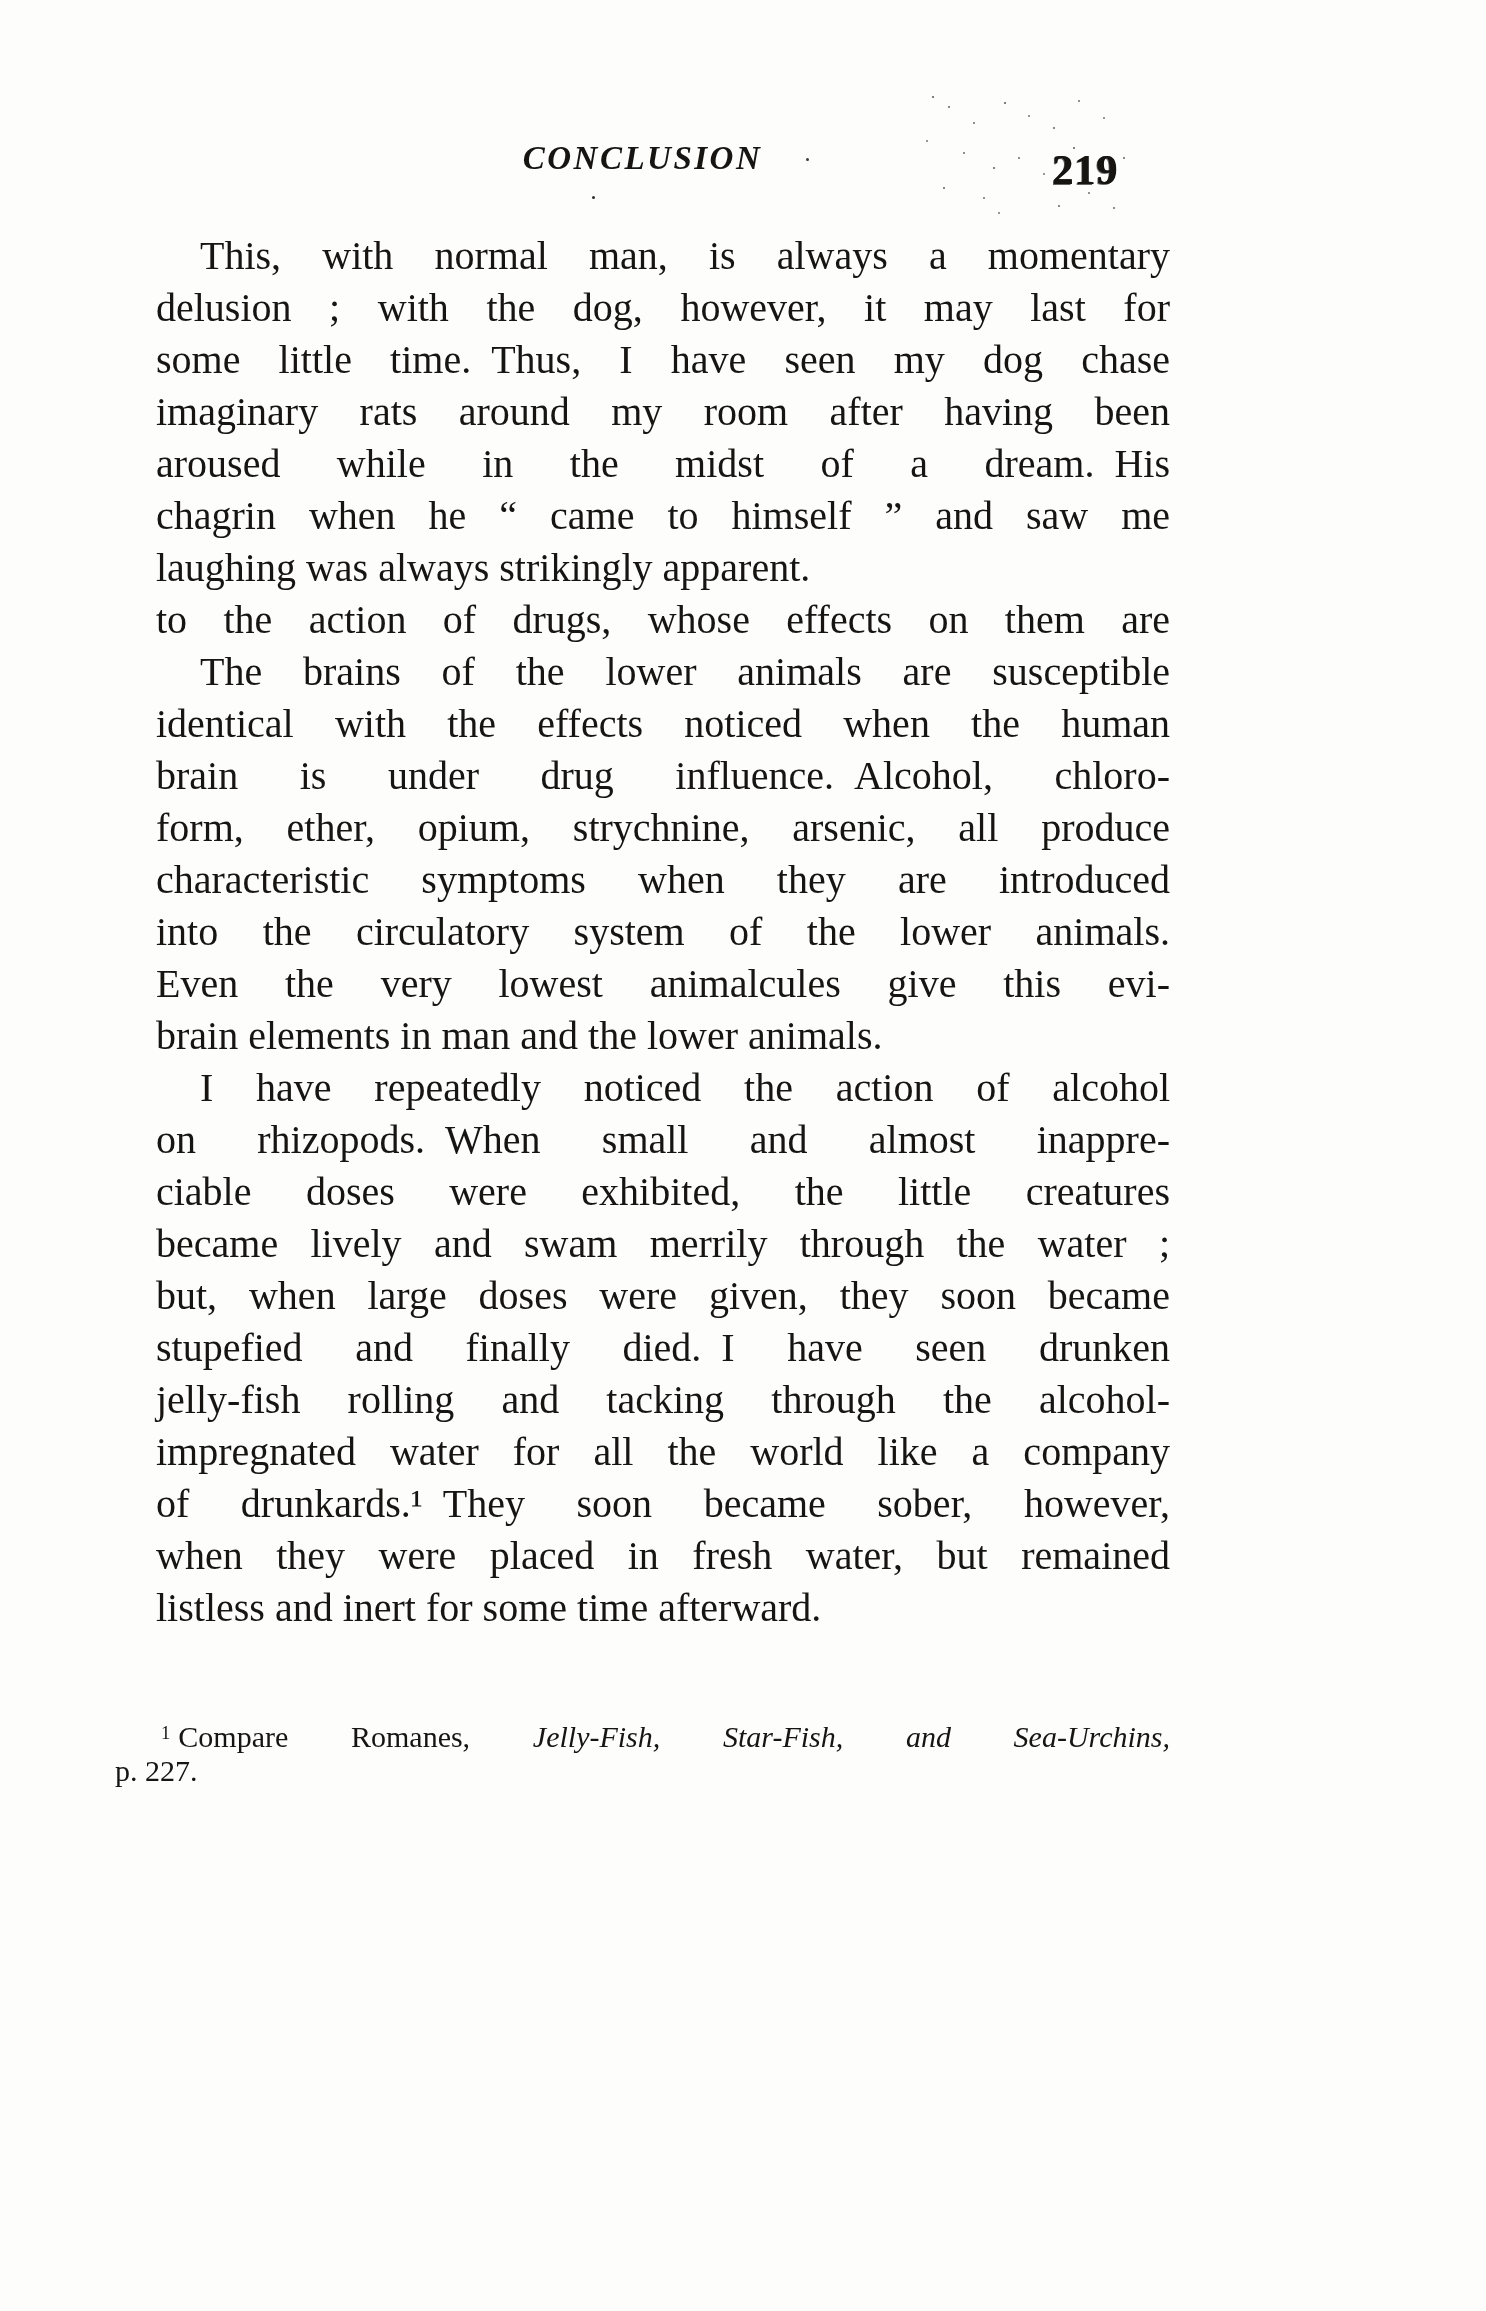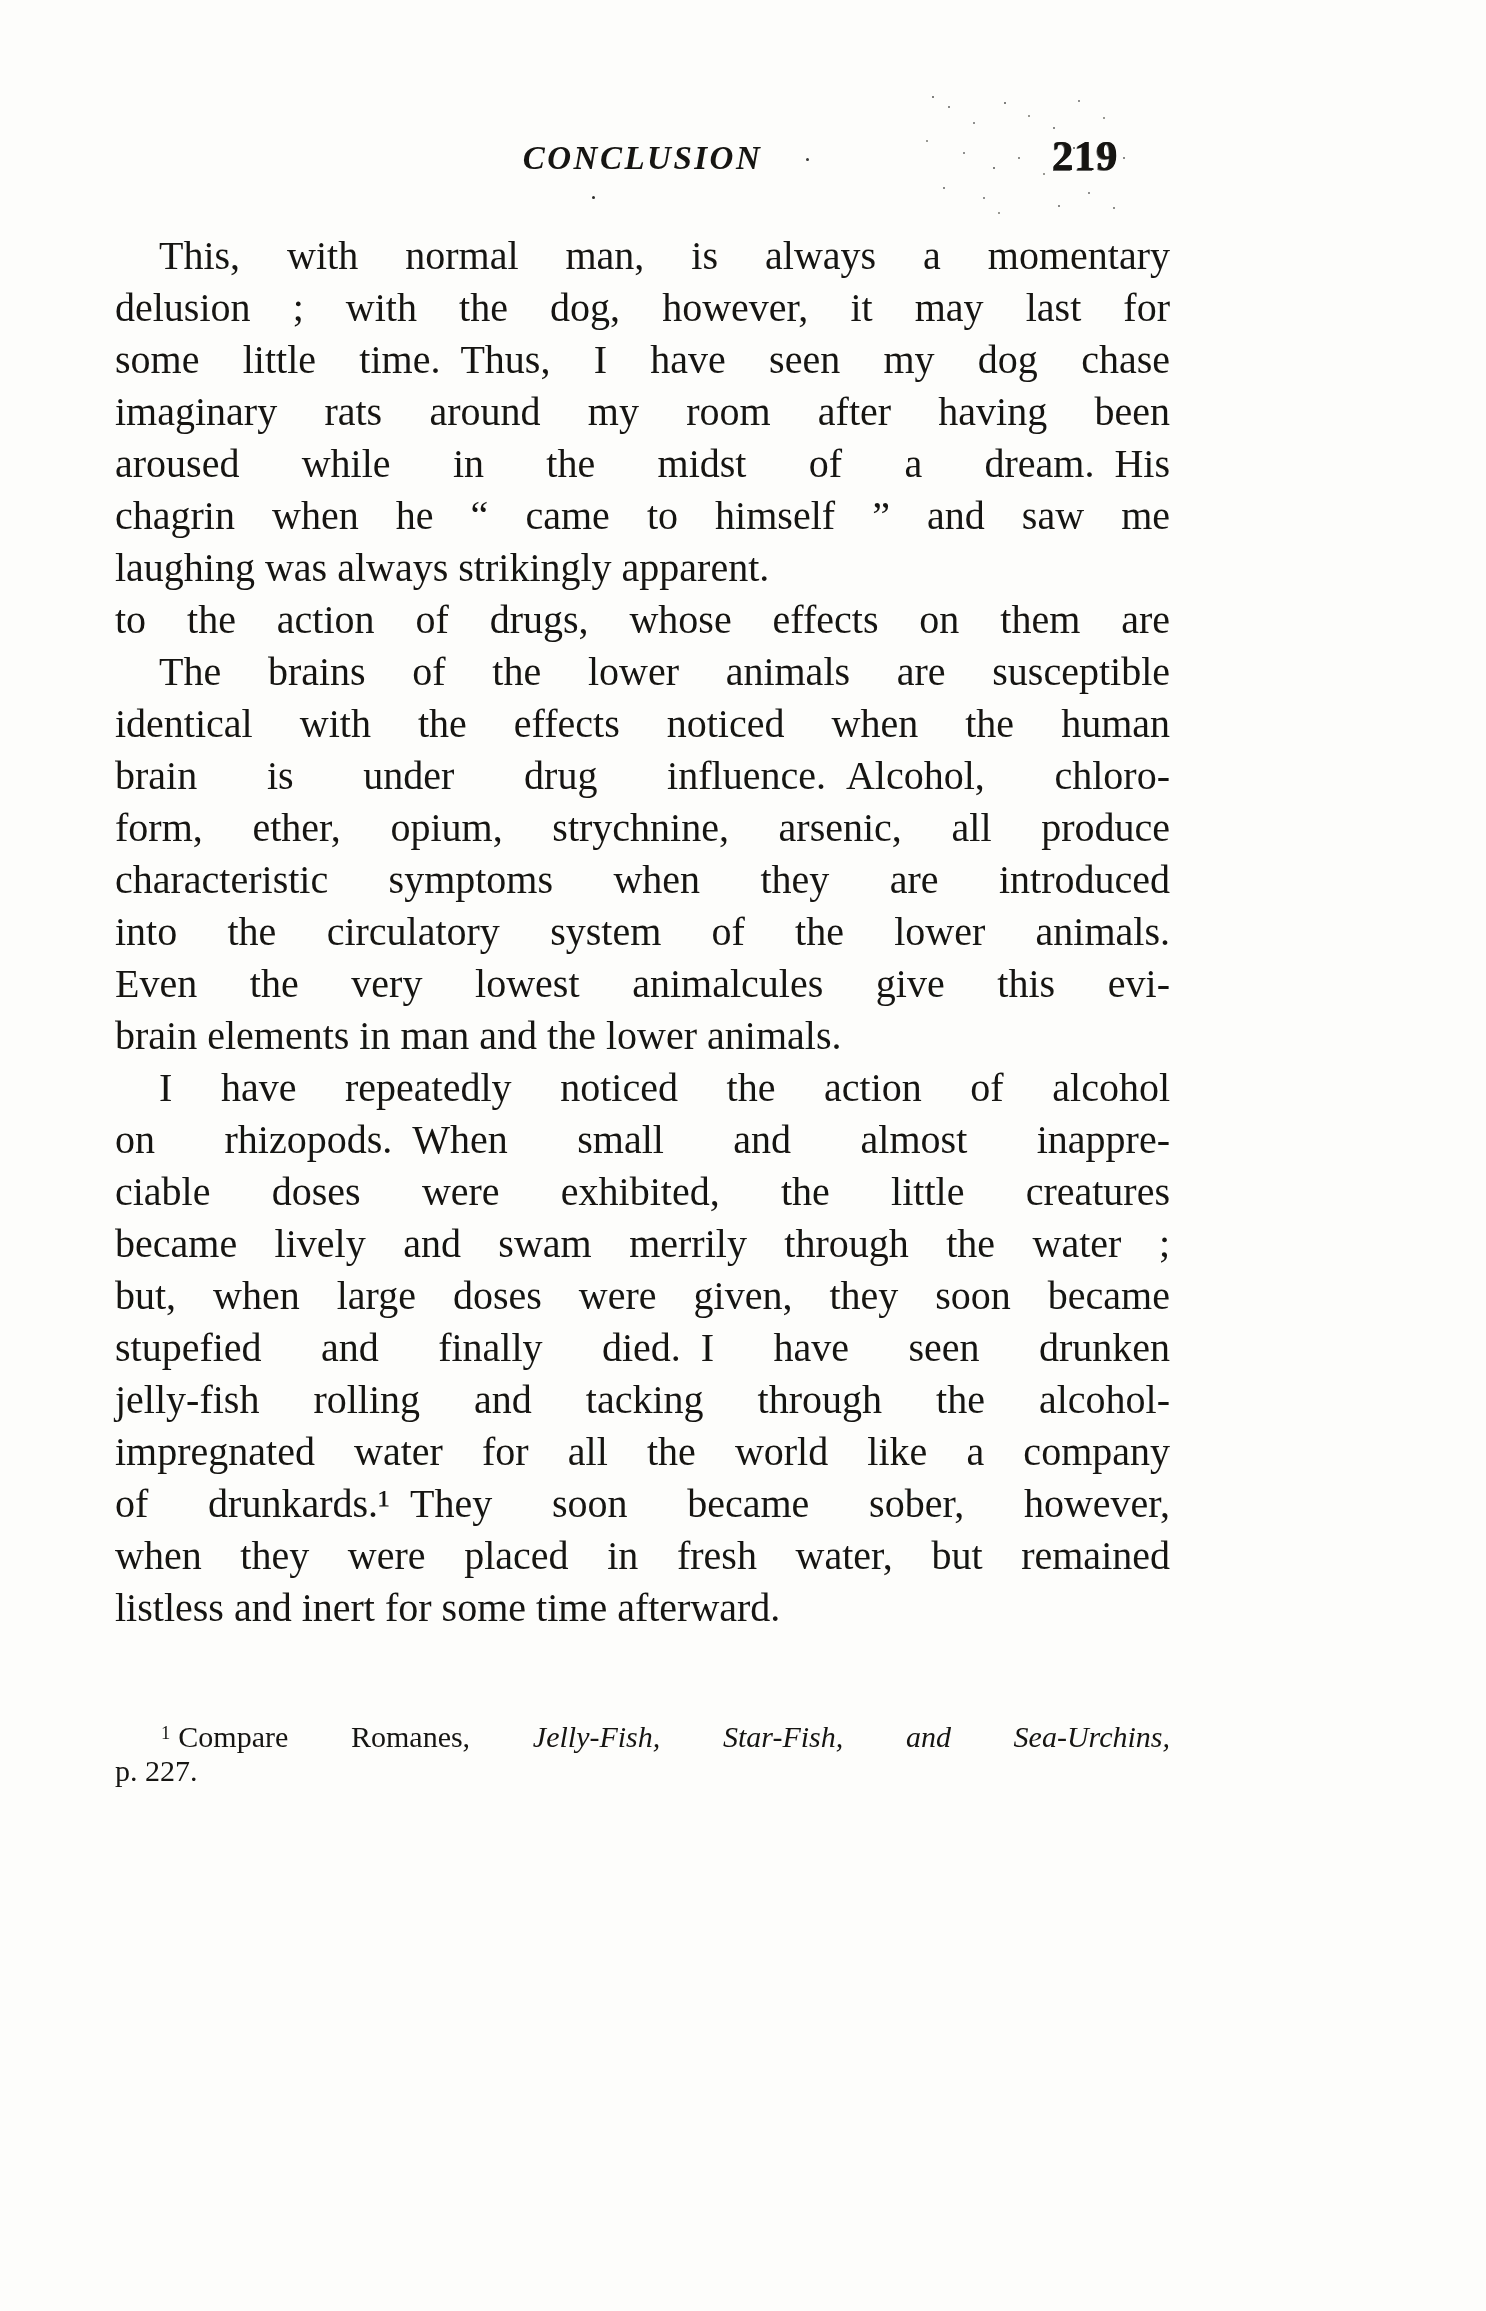--- a/index.html
+++ b/index.html
@@ -15,21 +15,21 @@
   }
   .running-header {
     position:absolute; left:115px; top:140px; width:1055px;
     text-align:center;
     font-style:italic;
     font-size:33px;
     letter-spacing:2.5px;
     font-weight:600;
   }
   .page-number {
-    position:absolute; left:1052px; top:132px;
+    position:absolute; left:1052px; top:146px;
     font-size:42px; font-weight:700;
     letter-spacing:1px;
     text-shadow:0.8px 0 0 currentColor, -0.8px 0.5px 0 rgba(20,20,18,0.65);
   }
   .speckles {
     position:absolute; left:932px; top:96px;
     width:2px; height:2px; background:#3a3a38; border-radius:50%;
     opacity:0.85;
     box-shadow:
       16px 10px 0 0 #4a4a48, 41px 26px 0 0 #555, 72px 6px 0 0 #3a3a38,
@@ -45,20 +45,21 @@
   .body-text {
     position:absolute; left:115px; top:230px; width:1055px;
     font-size:40px; line-height:52px;
   }
   .line {
     text-align:justify;
     text-align-last:justify;
     white-space:normal;
     height:52px;
     overflow:visible;
+    margin-left:41px;
   }
   .line.first { padding-left:44px; }
   .line.last { text-align-last:left; }
   .footnote {
     position:absolute; left:115px; top:1716px; width:1055px;
     font-size:30px; line-height:34px;
   }
   .fn-line1 { text-align:justify; text-align-last:justify; padding-left:46px; }
   .fn-line2 { text-align:left; }
   .fn-sup {

